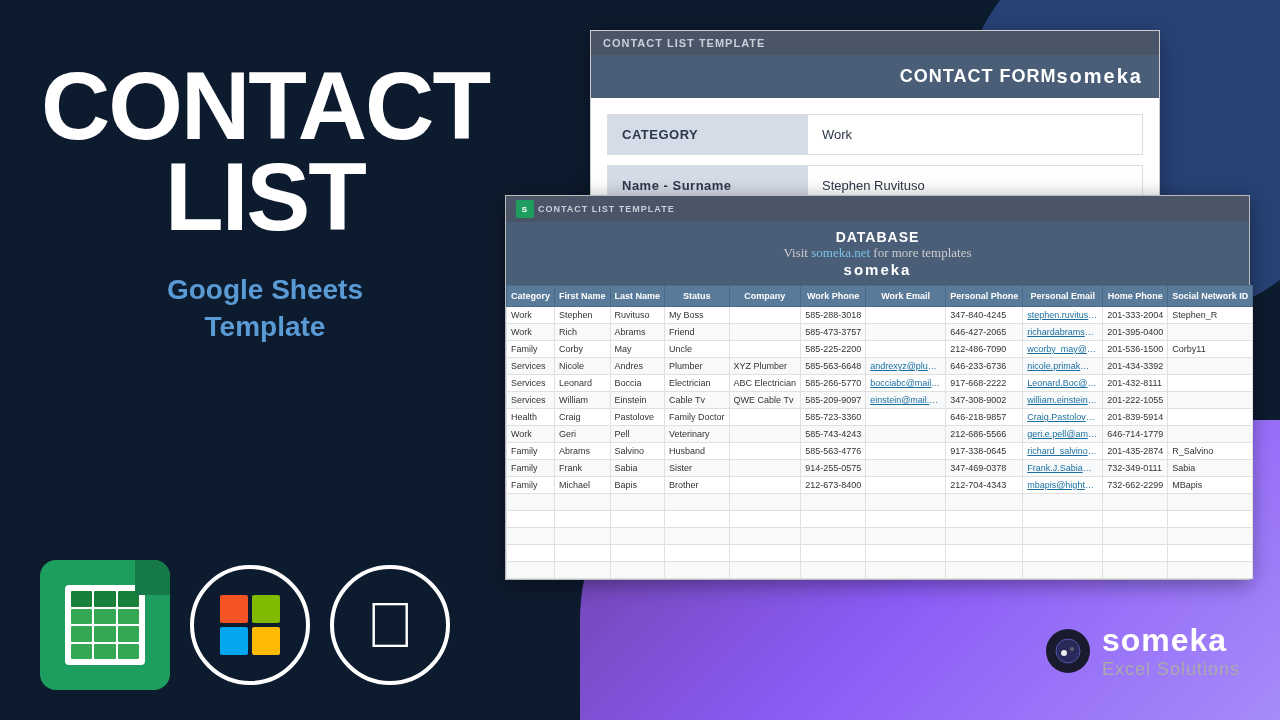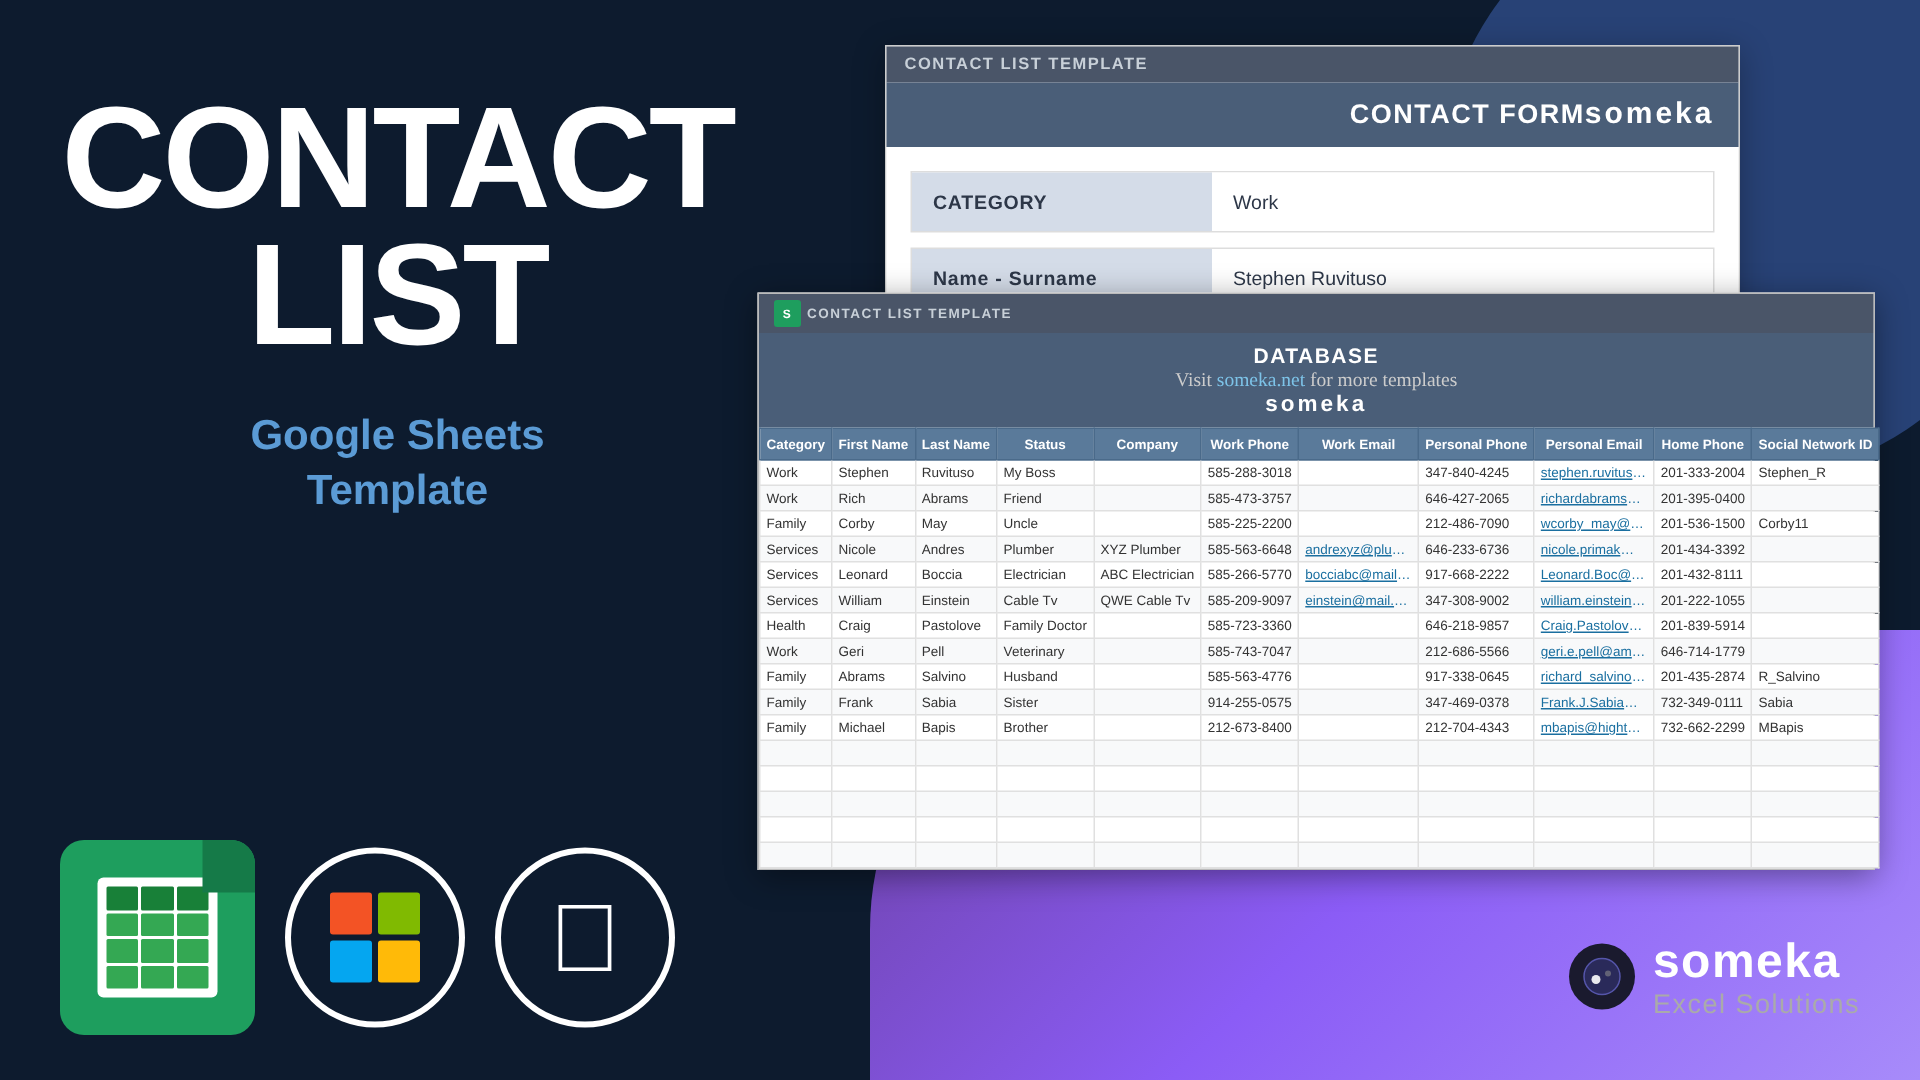--- a/index.html
+++ b/index.html
@@ -560,21 +560,21 @@
           <td class="link-cell" title="Craig.Pastolove@morganstanley.com">Craig.Pastolove@morganstanley.com</td>
           <td title="201-839-5914">201-839-5914</td>
           <td title=""></td>
         </tr>
         <tr>
           <td title="Work">Work</td>
           <td title="Geri">Geri</td>
           <td title="Pell">Pell</td>
           <td title="Veterinary">Veterinary</td>
           <td title=""></td>
-          <td title="585-743-7047">585-743-7047</td>
+          <td title="585-743-7047">585-743-4243</td>
           <td class="link-cell" title=""></td>
           <td title="212-686-5566">212-686-5566</td>
           <td class="link-cell" title="geri.e.pell@ampf.com">geri.e.pell@ampf.com</td>
           <td title="646-714-1779">646-714-1779</td>
           <td title=""></td>
         </tr>
         <tr>
           <td title="Family">Family</td>
           <td title="Richard">Abrams</td>
           <td title="Salvino">Salvino</td>

